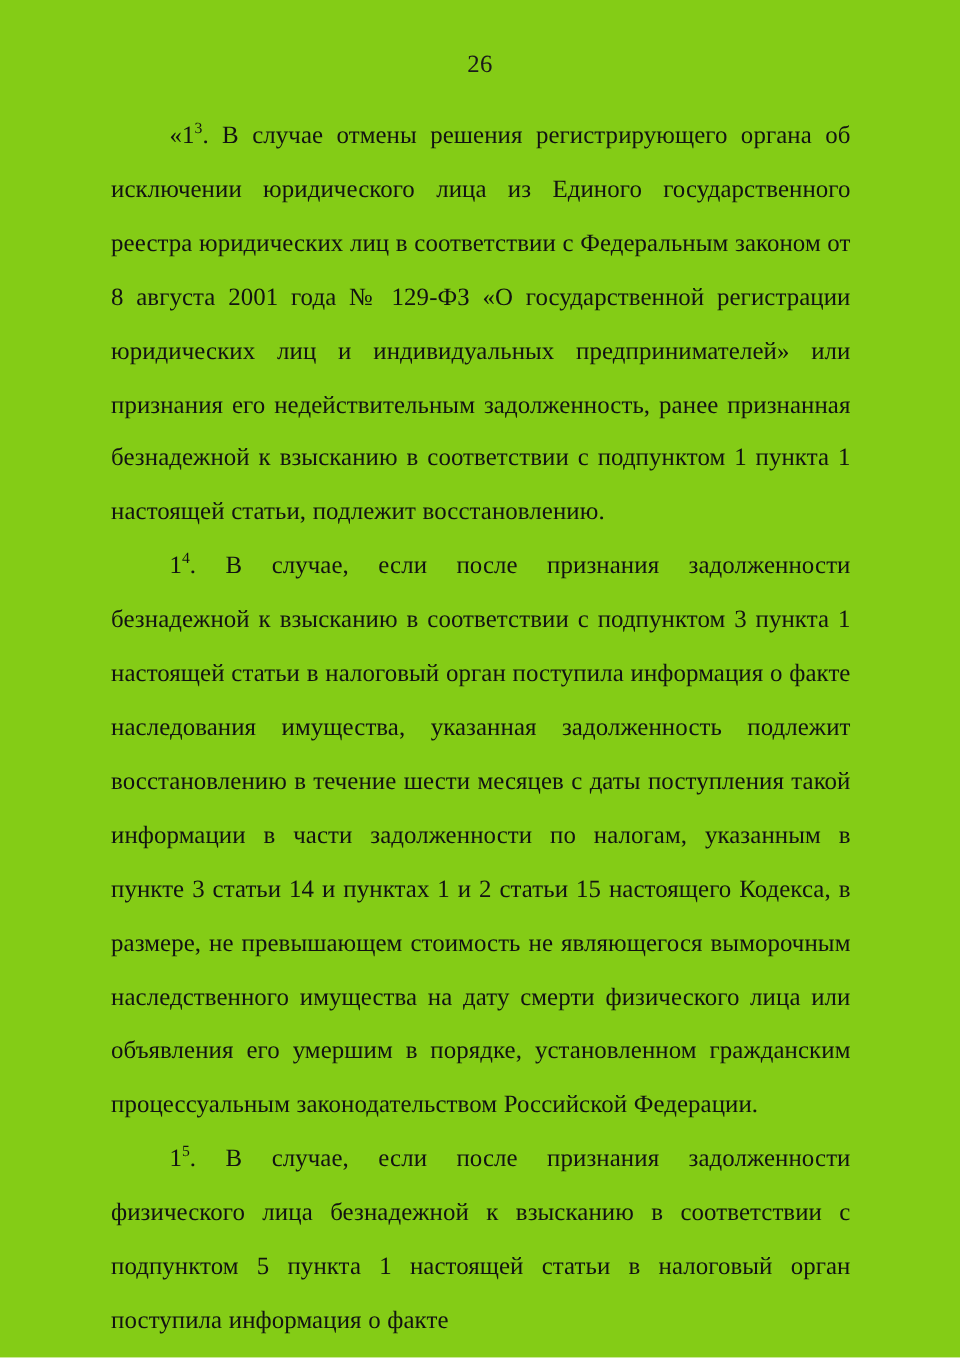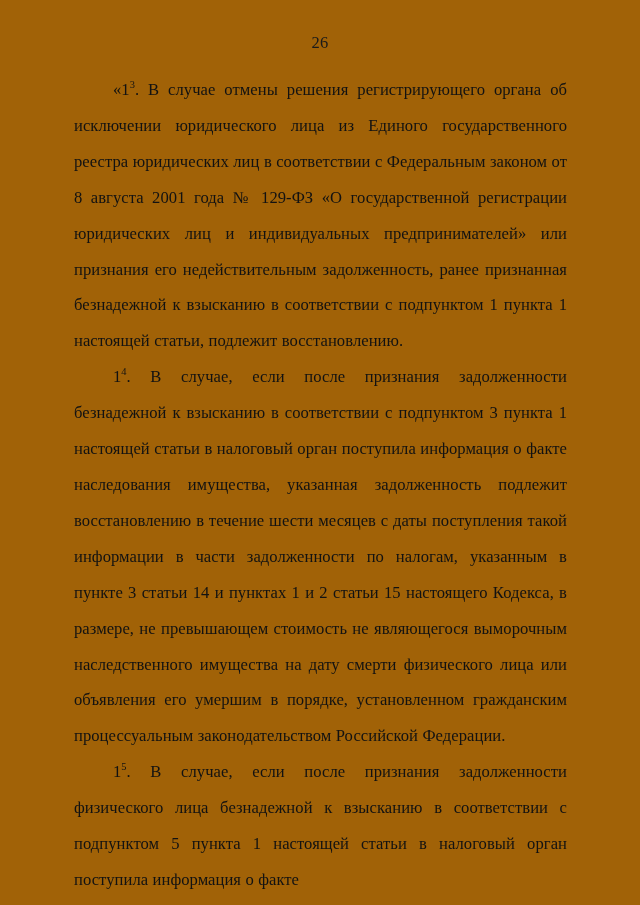--- a/index.html
+++ b/index.html
@@ -6,21 +6,21 @@
   html, body {
     margin: 0;
     padding: 0;
     background: #ffffff;
   }
   .page {
     position: relative;
     width: 640px;
     height: 905px;
     margin: 0;
-    background: #a16207;
+    background: #84cc16;
     overflow: hidden;
     font-family: "Liberation Serif", "DejaVu Serif", serif;
     color: #101010;
   }
   .page-number {
     position: absolute;
     top: 33px;
     left: 0;
     width: 640px;
     text-align: center;

